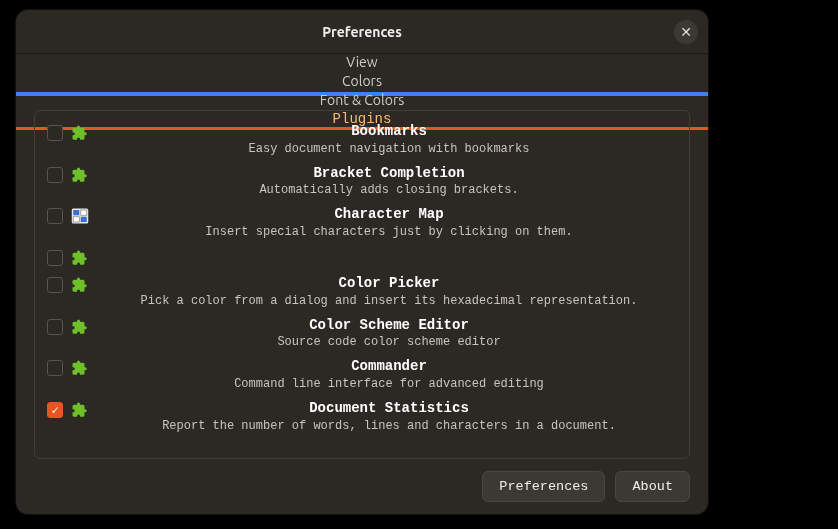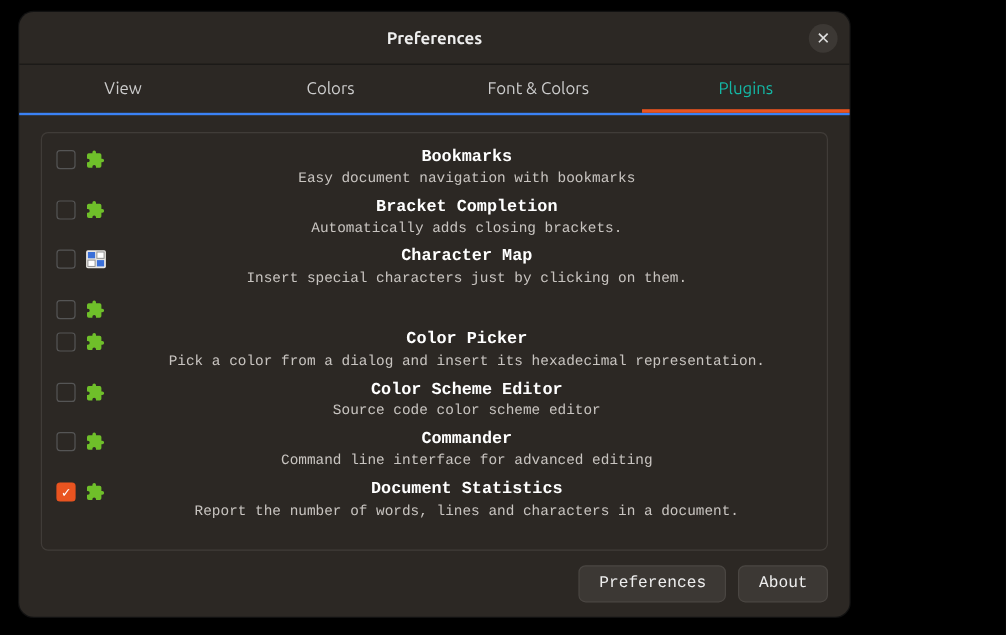--- a/index.html
+++ b/index.html
@@ -32,33 +32,35 @@
   .close-btn {
     position: absolute; right: 10px; top: 50%; transform: translateY(-50%);
     width: 24px; height: 24px; border-radius: 50%;
     background: #3c3834;
     display: flex; align-items: center; justify-content: center;
     cursor: pointer;
     font-size: 14px; color: #ddd;
   }
   .tabs {
     height: 42px;
-    border-bottom: 2px solid #3b82f6;
+    border-bottom: 4px solid #3b82f6;
     display: flex;
+    flex-direction: column;
   }
   .tab {
     flex: 1;
     display: flex; align-items: center; justify-content: center;
     font-size: 14px; color: #ccc;
     cursor: pointer;
     border-bottom: 3px solid transparent;
   }
   .tab.active {
-    color: #14b8a6;
+    color: #fdba74;
     border-bottom: 3px solid #e95420;
+    font-family: Liberation Mono, monospace;
   }
   .content {
     flex: 1;
     padding: 14px 18px 12px 18px;
     display: flex; flex-direction: column;
     min-height: 0;
     font-family: Liberation Mono, monospace;
   }
   .plugin-panel {
     flex: 1;

